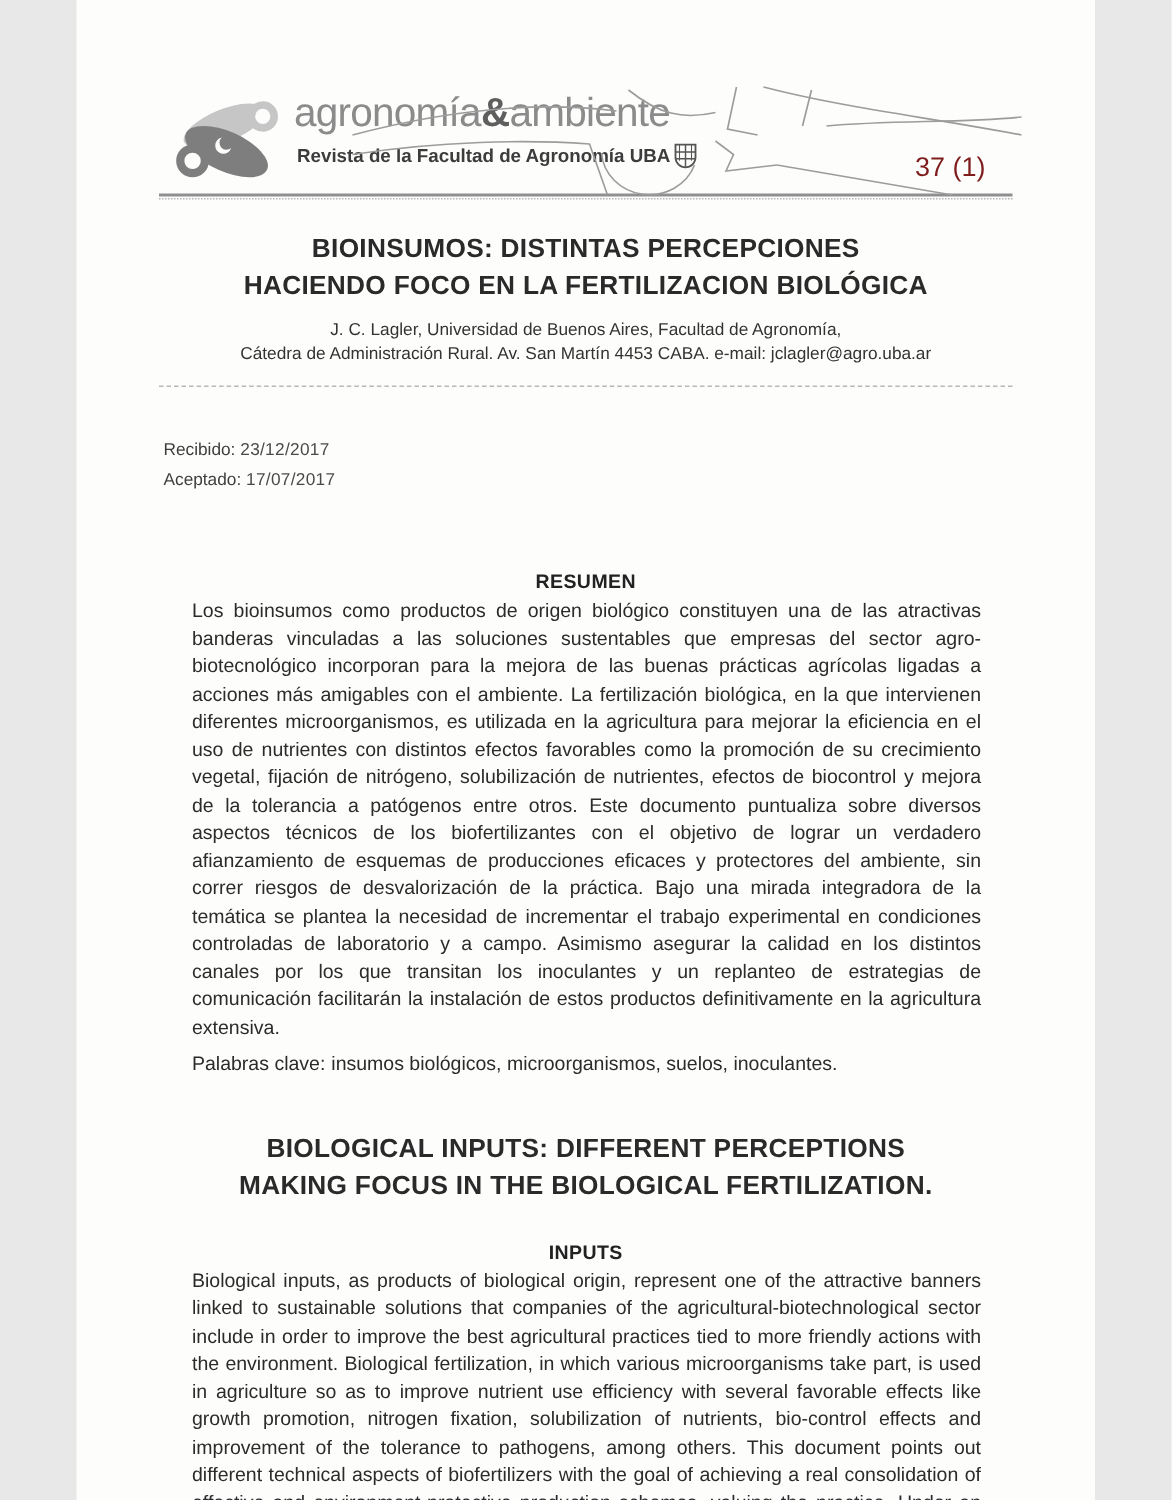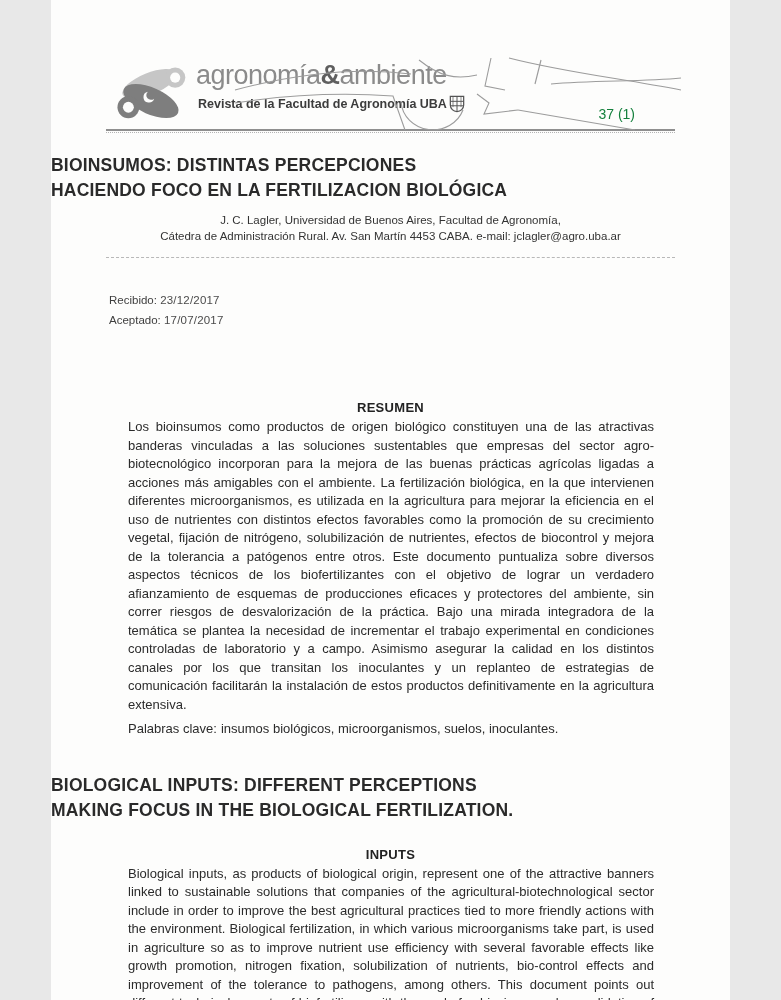--- a/index.html
+++ b/index.html
@@ -15,38 +15,38 @@
     position:absolute;left:90px;top:-4px;
     font-size:27px;color:#8b8b8b;letter-spacing:-0.5px;white-space:nowrap;
   }
   .wordmark .amp{font-weight:bold;color:#5f5f5f;}
   .subtitle-row{
     position:absolute;left:92px;top:31px;display:flex;align-items:center;gap:2px;
     font-size:12.5px;color:#3c3c3c;white-space:nowrap;font-weight:bold;
   }
   .crest{width:16px;height:18px;display:inline-block;}
   .issue{
-    position:absolute;right:40px;bottom:4px;font-size:14px;color:#15803d;
+    position:absolute;right:18px;bottom:4px;font-size:18px;color:#7f1d1d;
   }
   .sketch{position:absolute;right:-8px;top:-8px;width:450px;height:78px;pointer-events:none;}
   .rule-dark{margin:3px 55px 0 55px;border-top:2px solid #8f8f8f;}
   .rule-dark-dotted{margin:1px 55px 0 55px;border-top:1px dotted #b4b4b4;}
   
-  .title-block{margin-top:20px;}
+  .title-block{margin-top:20px;text-align:center;}
   .title-line{
     font-size:17.5px;font-weight:bold;color:#2a2a2a;line-height:25px;letter-spacing:0.2px;
   }
   .authors{margin-top:9px;text-align:center;font-size:11.5px;color:#333;line-height:16px;}
   .rule-dotted{margin:13px 55px 0 55px;border-top:1px dashed #b8b8b8;}
   
   .dates{margin:32px 0 0 58px;font-size:11.5px;color:#3e3e3e;line-height:20px;}
   .dates .date-value{color:#4a4a4a;letter-spacing:0.2px;}
   
   .section-heading{
-    margin-top:70px;text-align:center;font-size:13px;font-weight:bold;color:#222;
+    margin-top:50px;text-align:center;font-size:13px;font-weight:bold;color:#222;
     letter-spacing:0.3px;
   }
   .abstract{
     margin:3px 76px 0 77px;text-align:justify;font-size:13px;line-height:18.5px;
     color:#2b2b2b;
   }
   .kw-line{margin:6px 76px 0 77px;font-size:13px;color:#2b2b2b;line-height:18.5px;}
   .kw-line .kw-label{margin-right:4px;}
   .kw-line .kw-label.bold{font-weight:bold;}
   .title-en{margin-top:34px;}

